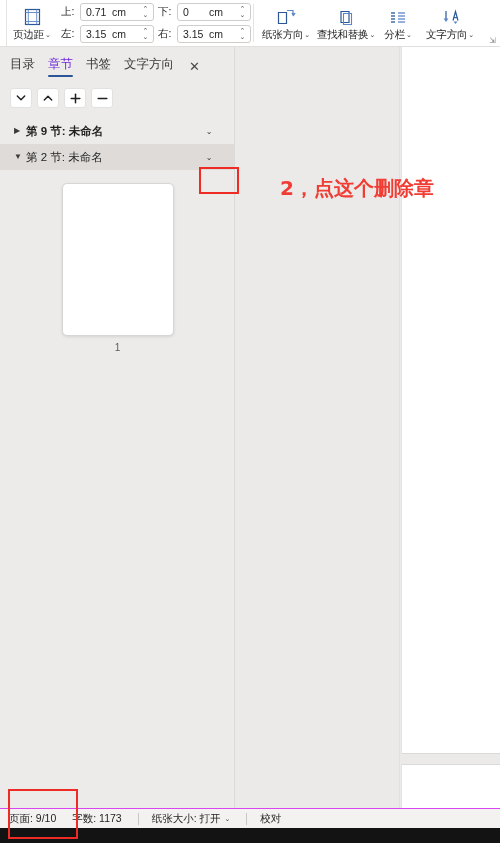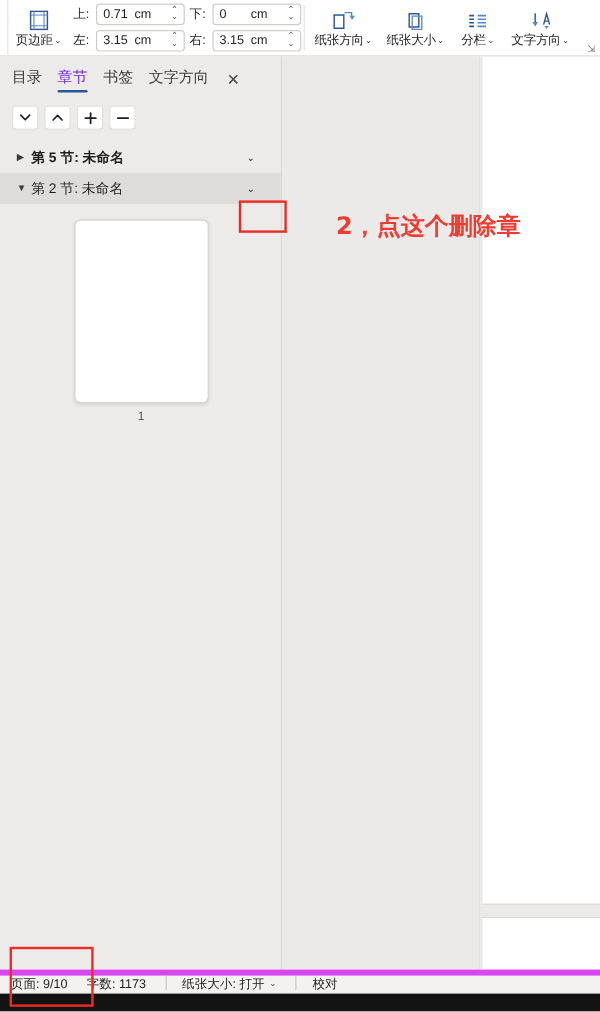--- a/index.html
+++ b/index.html
@@ -311,23 +311,24 @@
   .doc-page.p1 { top: 0; height: 707px; border-bottom: 1px solid #dcdad8; }
   .doc-page.p2 { top: 717px; height: 44px; border-top: 1px solid #dcdad8; }
 
   
   .statusbar {
     position: absolute;
     left: 0; bottom: 15px;
     width: 500px;
     height: 20px;
     background: #f3f2f1;
-    border-top: 5px solid #d946ef;
-    box-sizing: border-box;
-    display: flex;
+    border-top: 1px solid #d946ef;
+    box-sizing: border-box;
+    display: flex;
+    align-items: center;
     padding-left: 9px;
   }
   .st-item {
     font-size: 10.5px;
     color: #1f1f1f;
     white-space: nowrap;
     margin-right: 16px;
     cursor: default;
   }
   .st-sep {
@@ -448,21 +449,21 @@
       <span class="blabel"><span>纸张方向</span><span class="caret">⌄</span></span>
     </div>
 
     <div class="big-btn" style="width:60px">
       <span class="bicon">
         <svg width="18" height="18" viewBox="0 0 18 18">
           <path d="M4 3.5 h8 v11 h-8 z" fill="#ffffff" stroke="#2b579a" stroke-width="1.2"></path>
           <path d="M6.5 5.5 h8 v11 h-8 z" fill="none" stroke="#5b86c7" stroke-width="1.1"></path>
         </svg>
       </span>
-      <span class="blabel"><span>纸张大小</span><span class="caret">⌄</span></span>
+      <span class="blabel"><span>查找和替换</span><span class="caret">⌄</span></span>
     </div>
 
     <div class="big-btn" style="width:44px">
       <span class="bicon">
         <svg width="18" height="16" viewBox="0 0 18 16">
           <g stroke="#2b579a" stroke-width="1.3">
             <line x1="2" y1="3" x2="6" y2="3"></line>
               <line x1="2" y1="6" x2="6" y2="6"></line>
             <line x1="2" y1="9" x2="6" y2="9"></line>
               <line x1="2" y1="12" x2="6" y2="12"></line>
@@ -532,21 +533,21 @@
           <svg width="11" height="11" viewBox="0 0 11 11">
               <line x1="1.2" y1="5.5" x2="9.8" y2="5.5" stroke="#1f1f1f" stroke-width="1.5" stroke-linecap="round"></line>
             </svg>
         </span>
       </div>
     </div>
 
     <div class="sec-list">
       <div class="sec-row">
         <span class="sec-tri">▶</span>
-        <span class="sec-label">第 5 节: 未命名</span>
+        <span class="sec-label">第 9 节: 未命名</span>
         <span class="sec-caret">⌄</span>
       </div>
       <div class="sec-row selected">
         <span class="sec-tri">▼</span>
         <span class="sec-label">第 2 节: 未命名</span>
         <span class="sec-caret">⌄</span>
       </div>
     </div>
 
     <div class="thumb-wrap">

